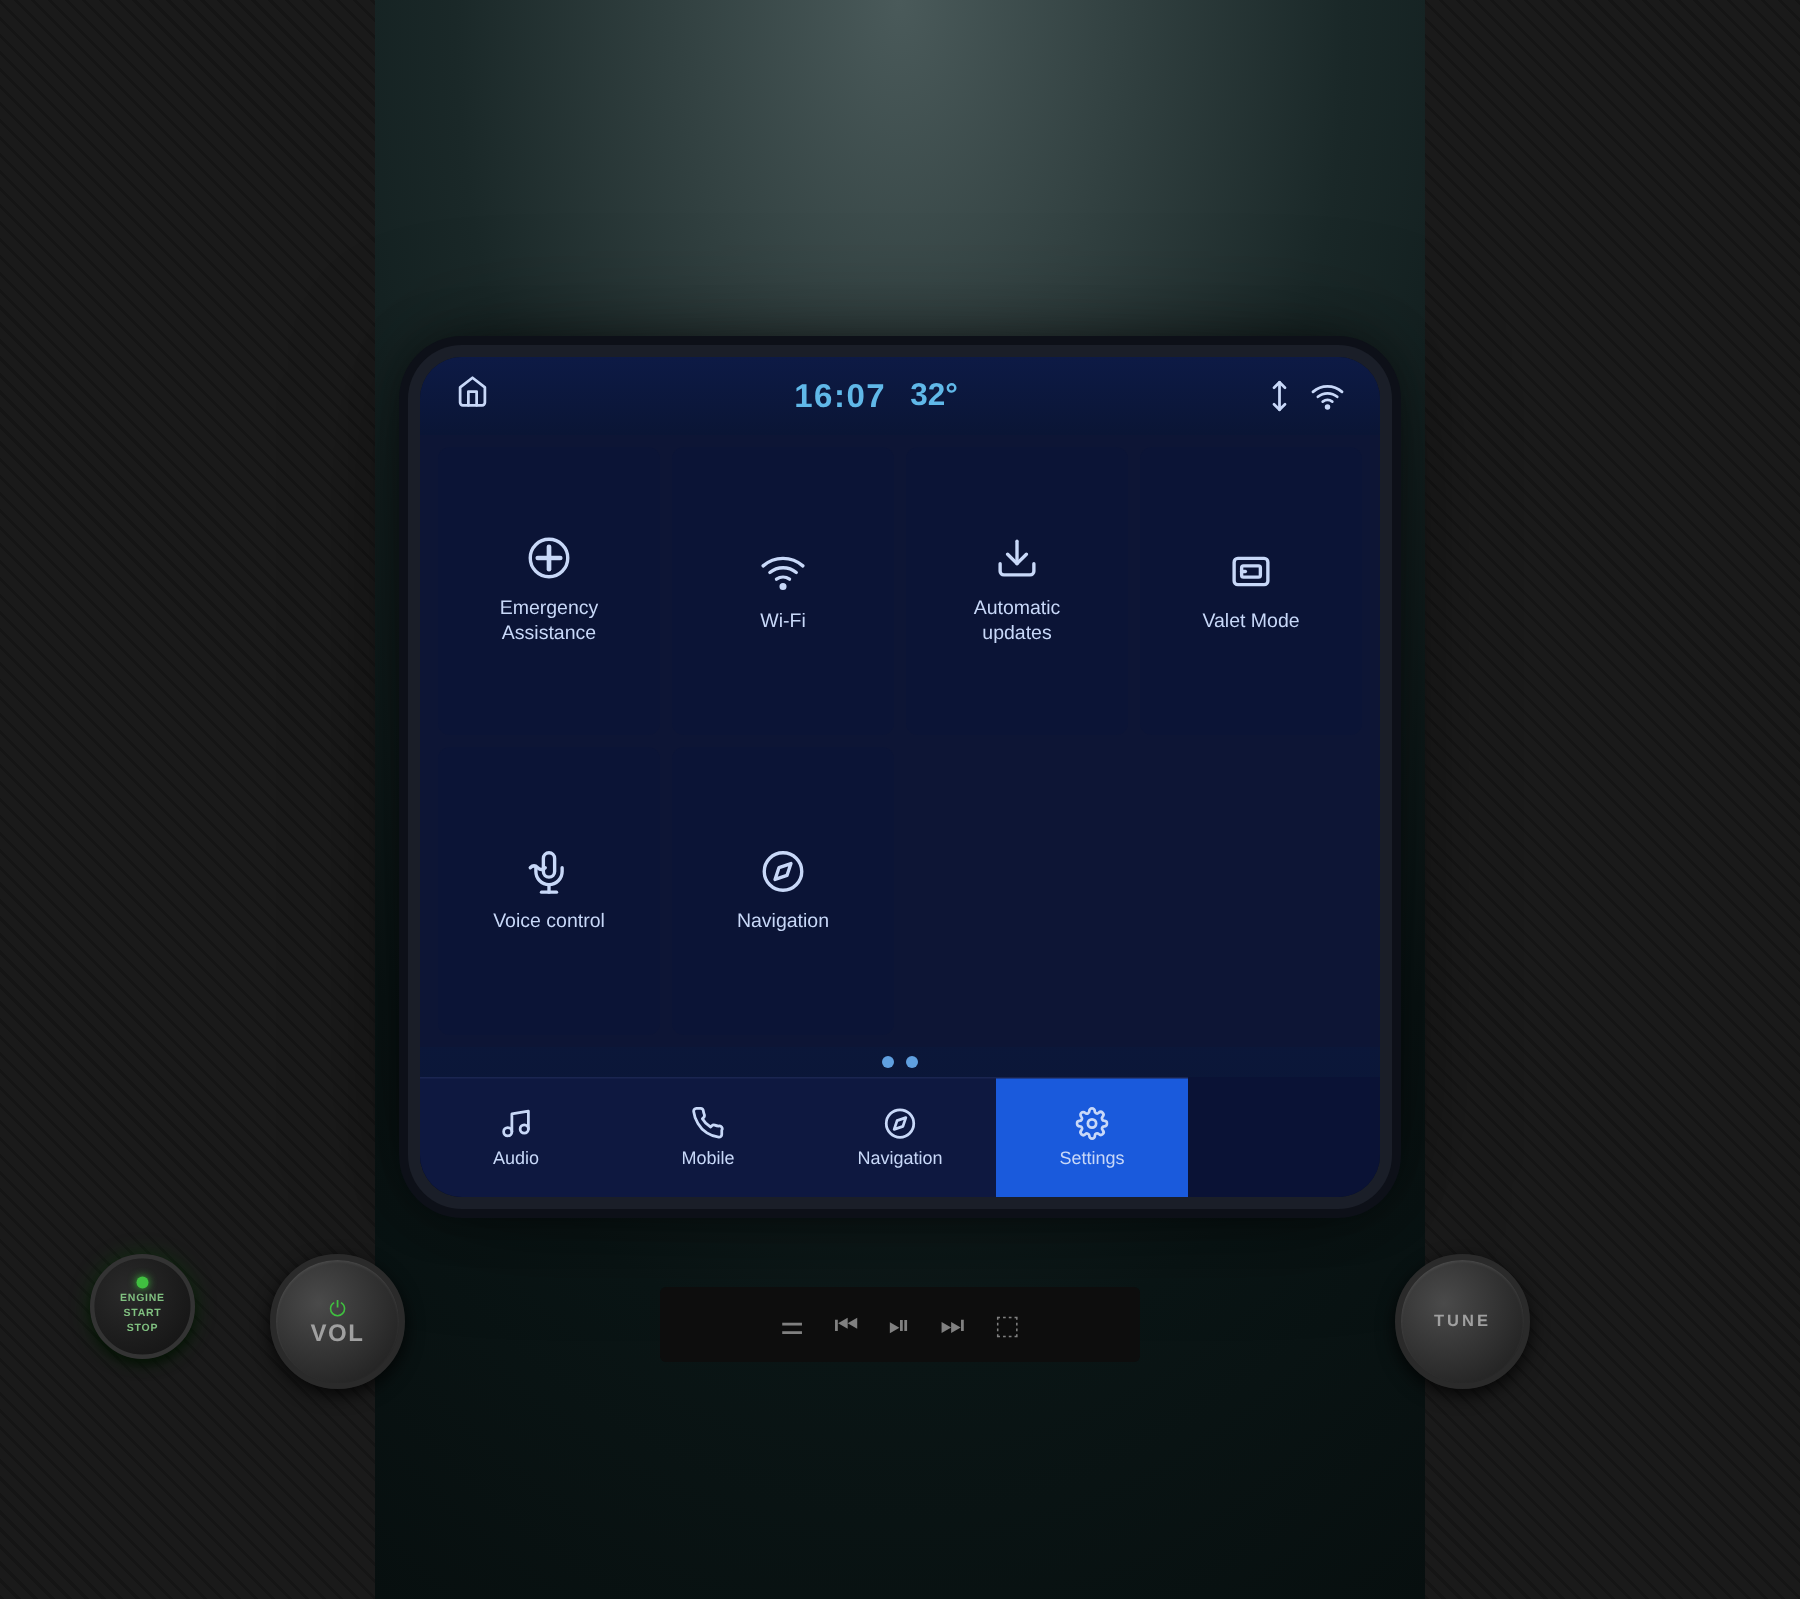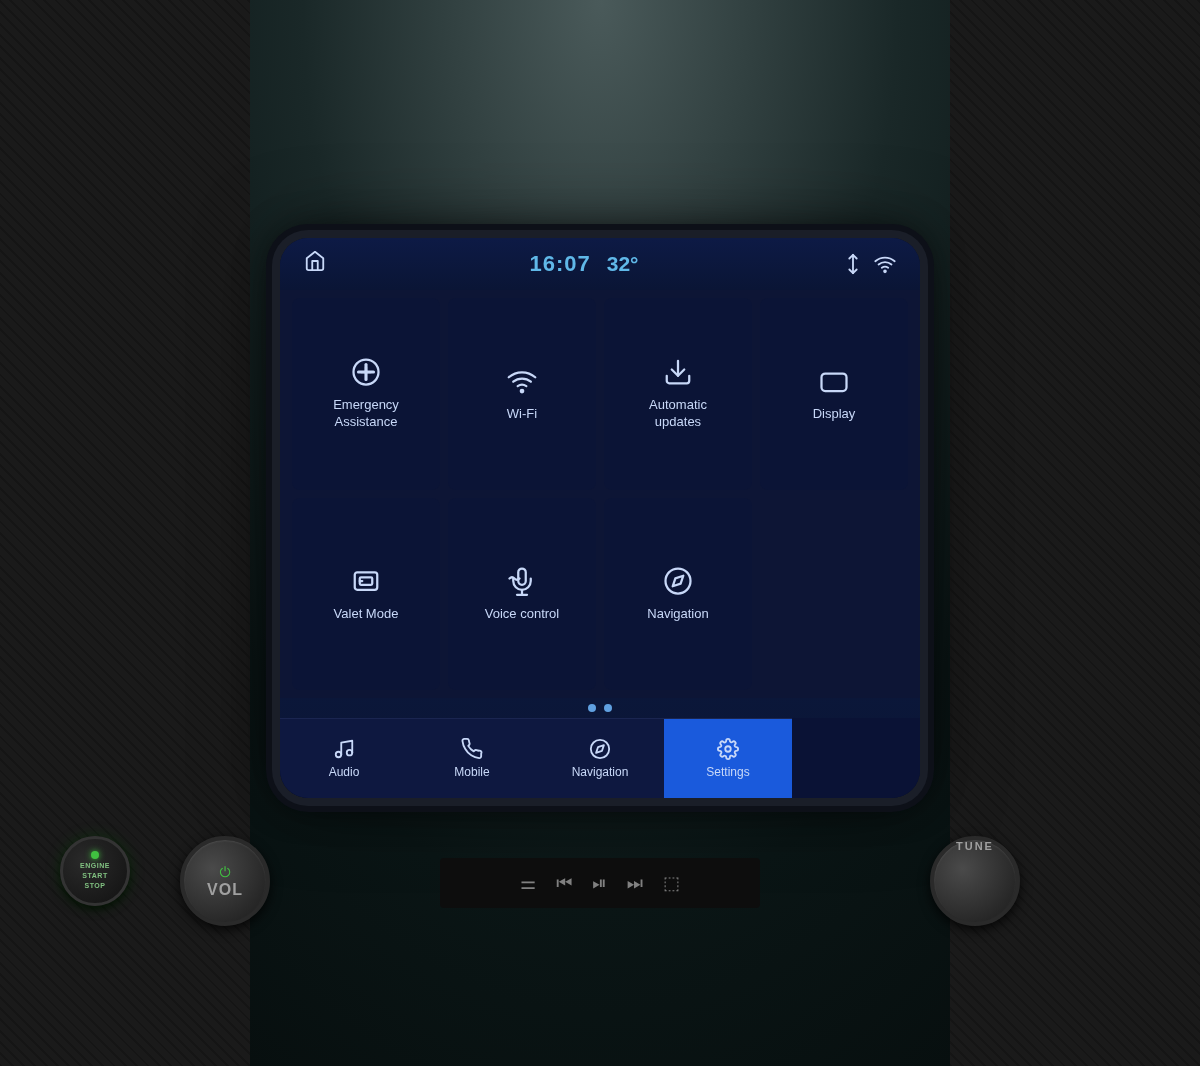--- a/index.html
+++ b/index.html
@@ -215,20 +215,21 @@
       position: absolute;
       right: 180px;
       bottom: 60px;
       width: 90px;
       height: 90px;
       border-radius: 50%;
       background: radial-gradient(circle at 35% 35%, #4a4a4a, #1a1a1a);
       border: 4px solid #2a2a2a;
       box-shadow: 0 4px 12px rgba(0,0,0,0.8), inset 0 1px 2px rgba(255,255,255,0.1);
       display: flex;
+      align-items: center;
       justify-content: center;
     }
 
     .tune-label {
       color: #a0a0a0;
       font-size: 11px;
       font-weight: bold;
       letter-spacing: 2px;
     }
 
@@ -395,26 +396,20 @@
       <div class="grid-item">
         <svg class="icon-svg" viewBox="0 0 24 24">
           <path d="M21 15v4a2 2 0 0 1-2 2H5a2 2 0 0 1-2-2v-4"></path>
           <polyline points="7 10 12 15 17 10"></polyline>
           <line x1="12" y1="15" x2="12" y2="3"></line>
         </svg>
         <span class="grid-label">Automatic<br>updates</span>
       </div>
 
 
-      <div class="grid-item">
-        <svg class="icon-svg" viewBox="0 0 24 24">
-          <rect x="2" y="6" width="20" height="14" rx="3" ry="3"></rect>
-        </svg>
-        <span class="grid-label">Display</span>
-      </div>
 
       <div class="grid-item">
         <svg class="icon-svg" viewBox="0 0 24 24">
           <rect x="3" y="5" width="18" height="14" rx="2"></rect>
           <rect x="7" y="9" width="10" height="6" rx="1"></rect>
           <line x1="7" y1="12" x2="9" y2="12"></line>
         </svg>
         <span class="grid-label">Valet Mode</span>
       </div>
 

